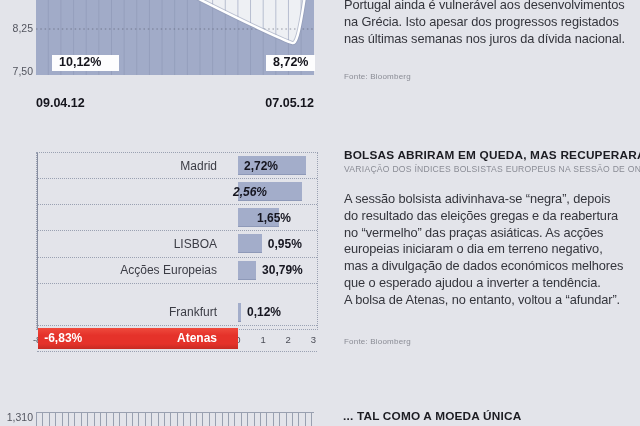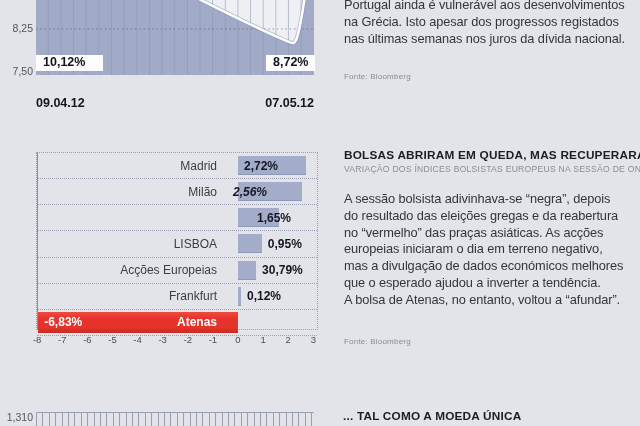--- a/index.html
+++ b/index.html
@@ -89,58 +89,57 @@
       <line x1="227.1799999999999" x2="227.1799999999999" y1="0" y2="75" stroke="#8b95b3" stroke-width="1" opacity="0.55"></line>
       <line x1="239.81999999999988" x2="239.81999999999988" y1="0" y2="75" stroke="#8b95b3" stroke-width="1" opacity="0.55"></line>
       <line x1="252.45999999999987" x2="252.45999999999987" y1="0" y2="75" stroke="#8b95b3" stroke-width="1" opacity="0.55"></line>
       <line x1="265.09999999999985" x2="265.09999999999985" y1="0" y2="75" stroke="#8b95b3" stroke-width="1" opacity="0.55"></line>
     </g>
   <line x1="0" y1="29" x2="278" y2="29" stroke="#55596b" stroke-width="1" stroke-dasharray="1.5 2.8" opacity="0.6"></line>
   <path d="M157,-4 C185,10 230,33 256,43 C260,44.5 263,36 269,-4" fill="none" stroke="#8e97b2" stroke-width="4.2" opacity="0.55"></path>
   <path d="M157,-4 C185,10 230,33 256,43 C260,44.5 263,36 269,-4" fill="none" stroke="#ffffff" stroke-width="2.4"></path>
 </svg>
 
-<div class="abs val-box" style="left:36px;top:55px;padding-right:18px;">10,12%</div>
+<div class="abs val-box" style="left:52px;top:55px;padding-right:18px;">10,12%</div>
 <div class="abs val-box" style="left:266px;top:55px;">8,72%</div>
 
 <div class="abs date" style="left:36px;">09.04.12</div>
 <div class="abs date" style="right:326px;">07.05.12</div>
 
 <div class="abs para" style="left:344px;top:-3px;width:296px;">Portugal ainda é vulnerável aos desenvolvimentos
 na Grécia. Isto apesar dos progressos registados
 nas últimas semanas nos juros da dívida nacional.</div>
 <div class="abs src" style="left:344px;top:72px;">Fonte: Bloomberg</div>
 
 <div id="bar-chart" class="abs">
   <div id="zero-axis"></div>
 <div class="bar-row" style="height: 25.1429px;">
       <div class="bar-rect pos" style="left: 201px; width: 68.272px; top: 3.07143px; height: 19px;"></div>
       <span class="bar-city">Madrid</span>
       <span class="bar-val" style="left: 207px;">2,72%</span>
     </div>
     <div class="bar-row" style="height: 25.1429px;">
       <div class="bar-rect pos" style="left: 201px; width: 64.256px; top: 3.07143px; height: 19px;"></div>
-      <span class="bar-city">Milão</span>
       <span class="bar-val" style="left: 196px; font-style: italic;">2,56%</span>
     </div>
     <div class="bar-row" style="height: 25.1429px;">
       <div class="bar-rect pos" style="left: 201px; width: 41.415px; top: 3.07143px; height: 19px;"></div>
       <span class="bar-val" style="left: 220px;">1,65%</span>
     </div>
     <div class="bar-row" style="height: 25.1429px;">
       <div class="bar-rect pos" style="left: 201px; width: 23.845px; top: 3.07143px; height: 19px;"></div>
       <span class="bar-city">LISBOA</span>
       <span class="bar-val" style="left: 230.845px;">0,95%</span>
     </div>
     <div class="bar-row" style="height: 25.1429px;">
       <div class="bar-rect pos" style="left: 201px; width: 18.072px; top: 3.07143px; height: 19px;"></div>
       <span class="bar-city">Acções Europeias</span>
       <span class="bar-val" style="left: 225.072px;">30,79%</span>
     </div>
-    <div class="bar-row" style="height: 25.1429px;">
+    <div class="bar-row" style="height: 25.1429px; margin-top: 16px;">
       <div class="bar-rect pos" style="left: 201px; width: 3.012px; top: 3.07143px; height: 19px;"></div>
       <span class="bar-city">Frankfurt</span>
       <span class="bar-val" style="left: 210.012px;">0,12%</span>
     </div>
     <div class="bar-row" style="height: 25.1429px;">
       <div class="bar-rect neg" style="left: 1.204px; width: 199.796px; top: 2.07143px; height: 21px;"></div>
       <span class="bar-city neg">Atenas</span>
       <span class="bar-val neg" style="left: 7.204px;">-6,83%</span>
     </div>
     <span class="xtick" style="left: 0.2px;">-8</span>

